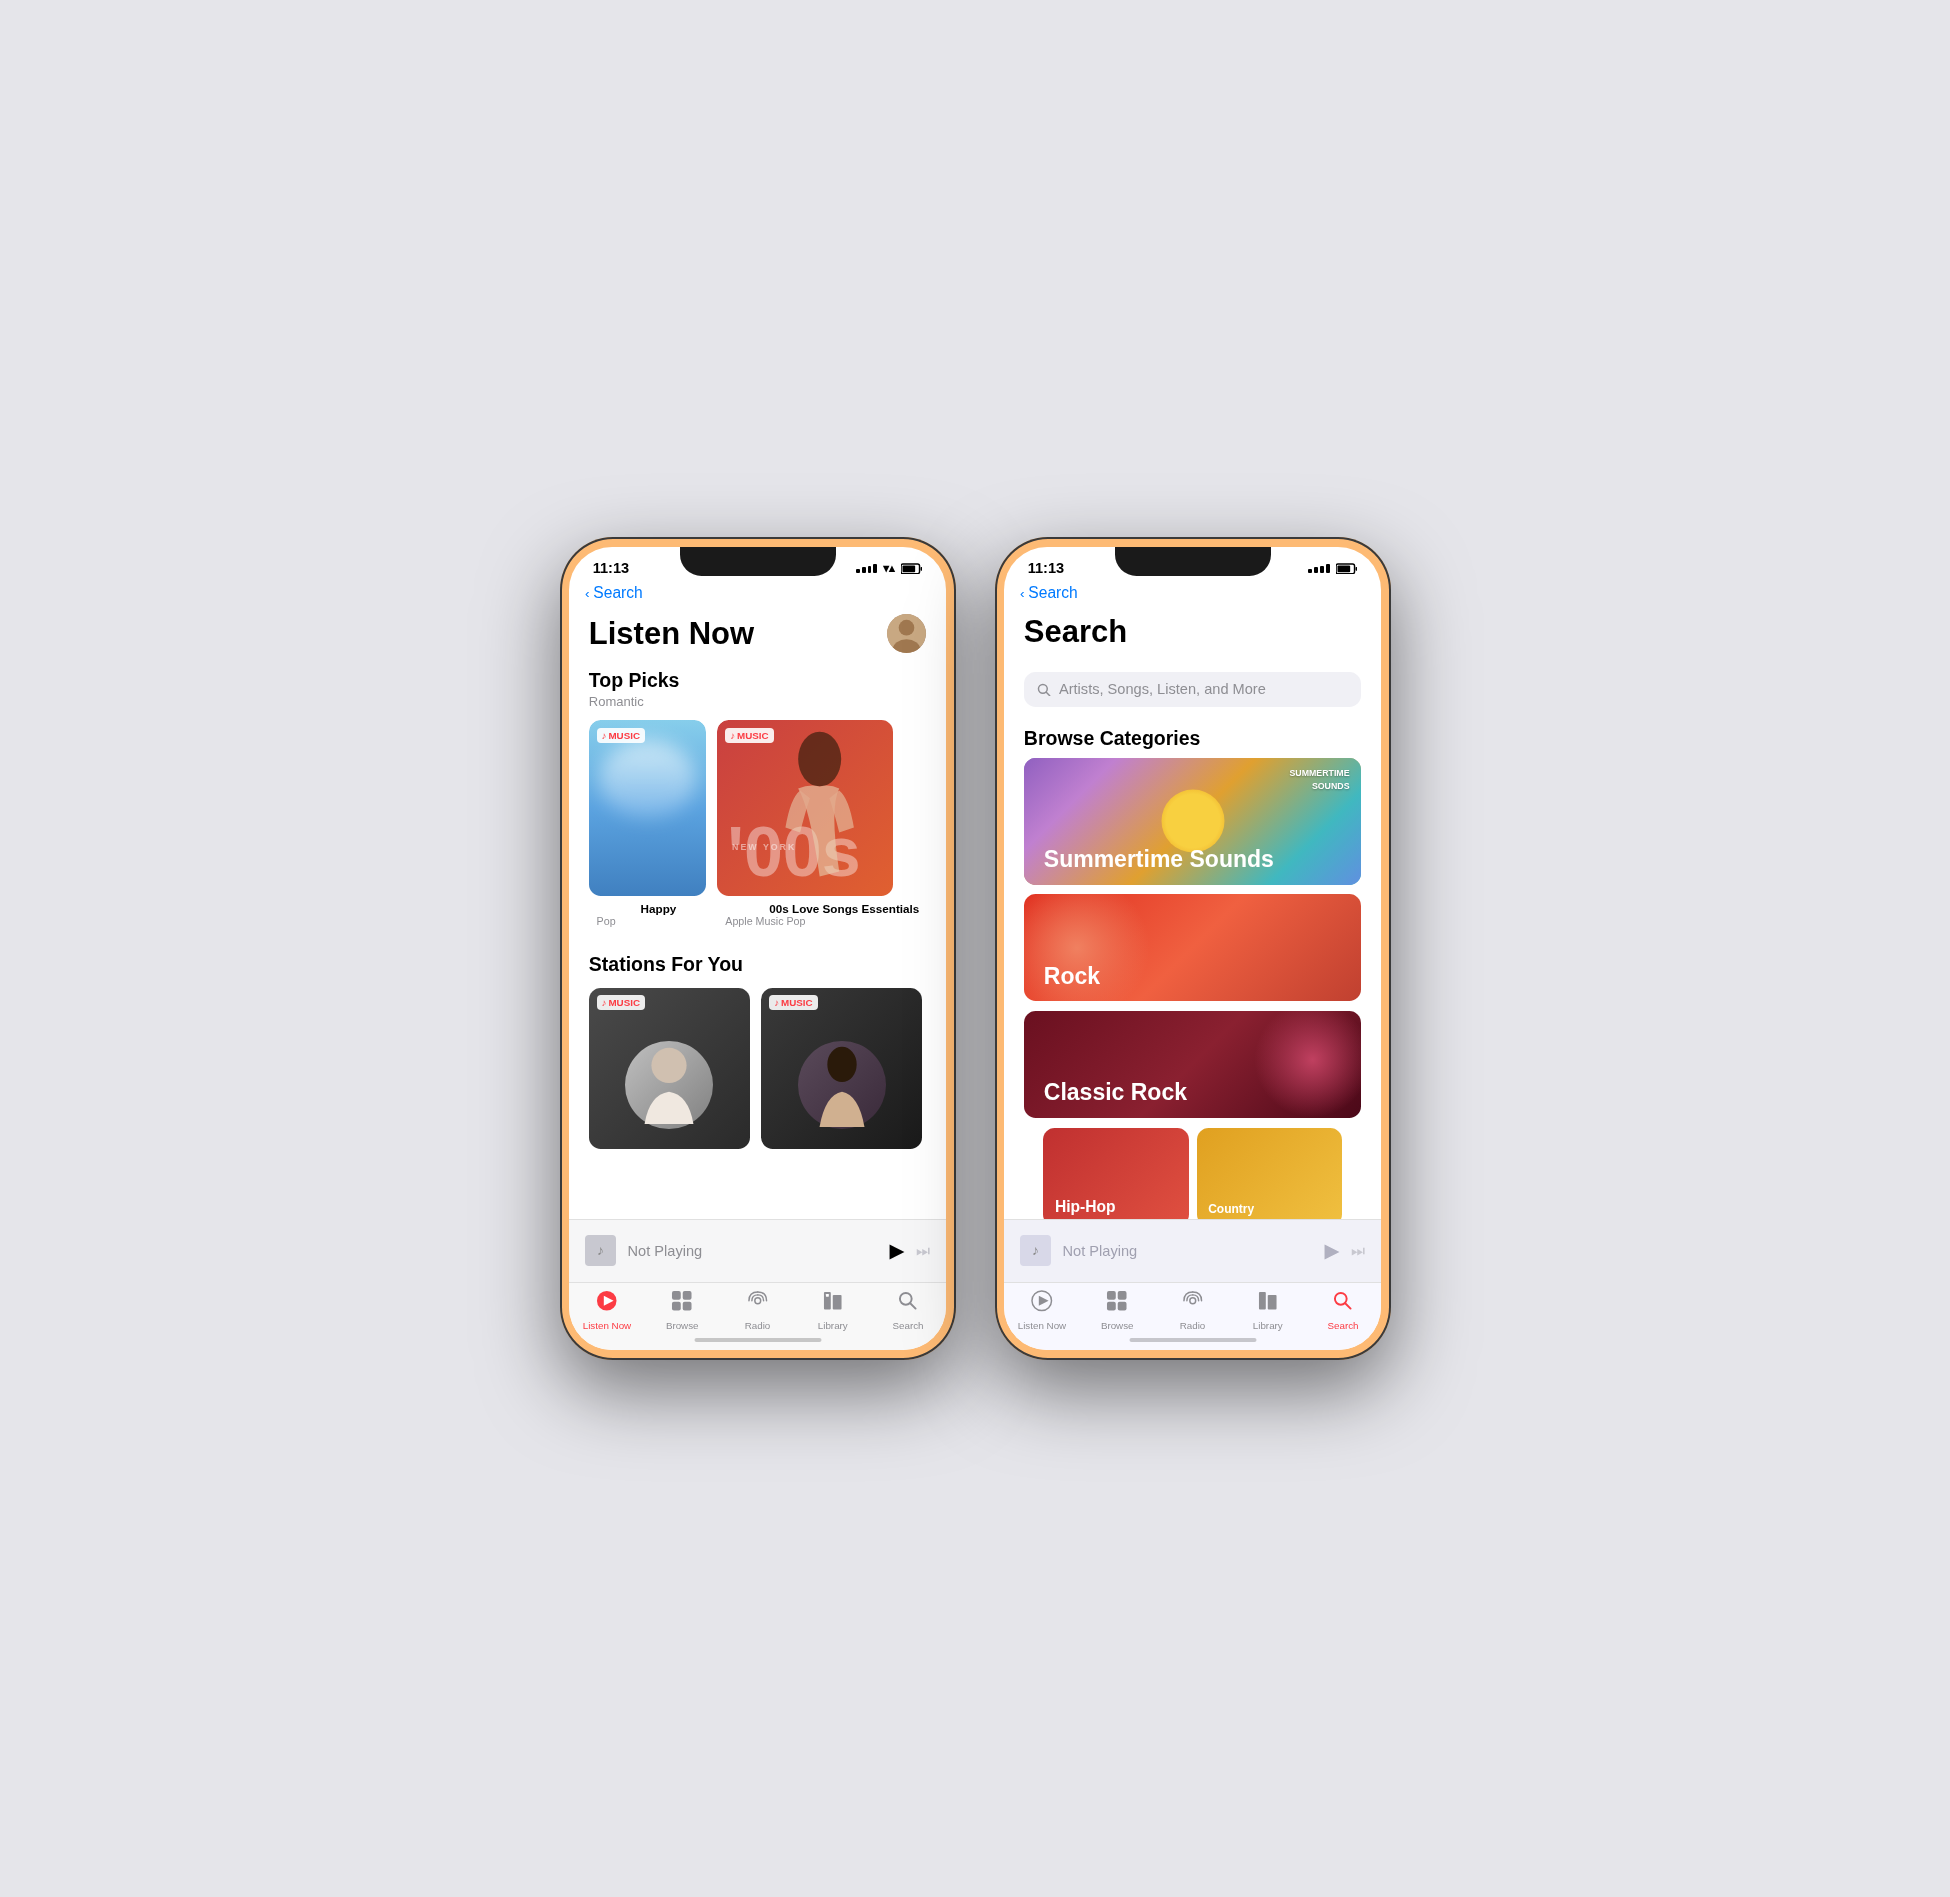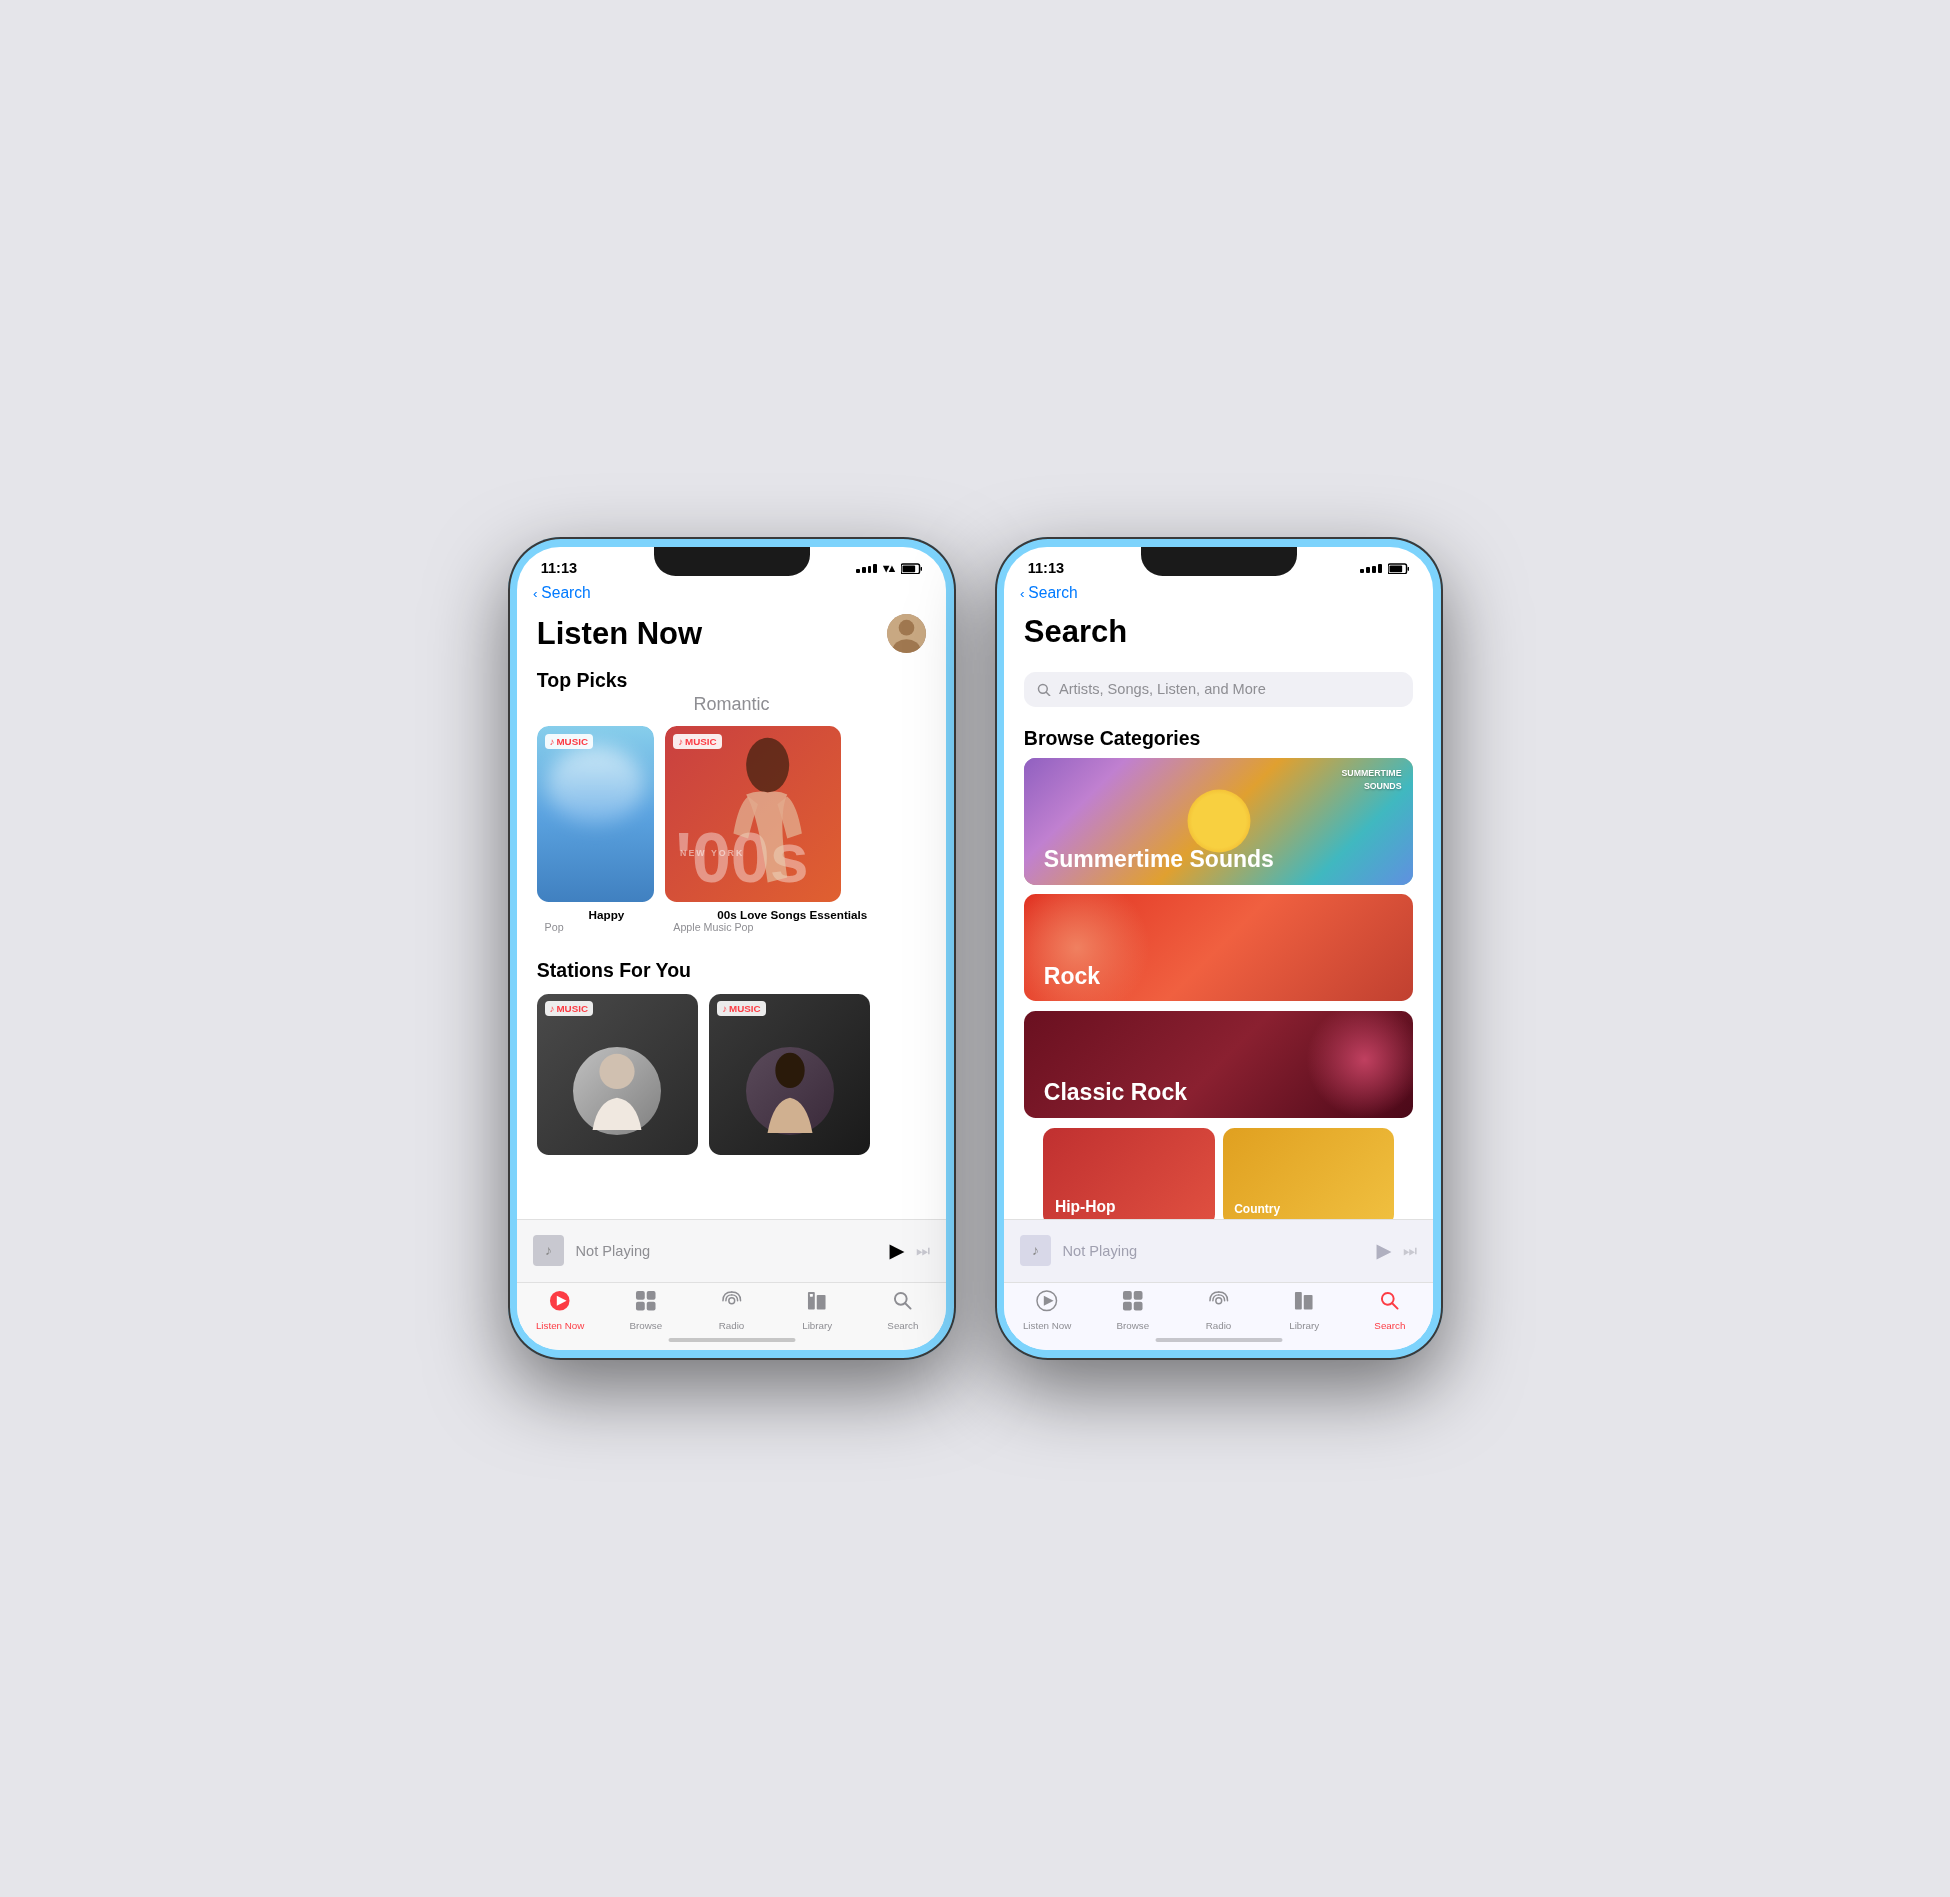--- a/index.html
+++ b/index.html
@@ -15,23 +15,23 @@
     }
 
     .phone-wrapper {
       display: flex;
       gap: 39px;
       align-items: center;
     }
 
     
     .phone {
-      width: 448px;
+      width: 396px;
       height: 823px;
-      background: #7dd3fc;
+      background: #fdba74;
       border-radius: 53px;
       position: relative;
       box-shadow: 0 29px 78px rgba(0,0,0,0.5), inset 0 0 0 2px #3a3a3a;
       overflow: hidden;
     }
 
     
     .notch {
       position: absolute;
       top: 0;
@@ -122,23 +122,22 @@
     
     .section-header {
       padding: 3.9px 19.5px 2px;
     }
     .section-title {
       font-size: 19.5px;
       font-weight: 700;
       color: #000;
     }
     .section-subtitle {
-      font-size: 18px;
+      font-size: 13px;
       color: #8e8e93;
-      text-align: center;
       margin-top: 2px;
     }
 
     
     .carousel {
       display: flex;
       gap: 11.7px;
       padding: 9.8px 19.5px;
       overflow-x: auto;
     }

